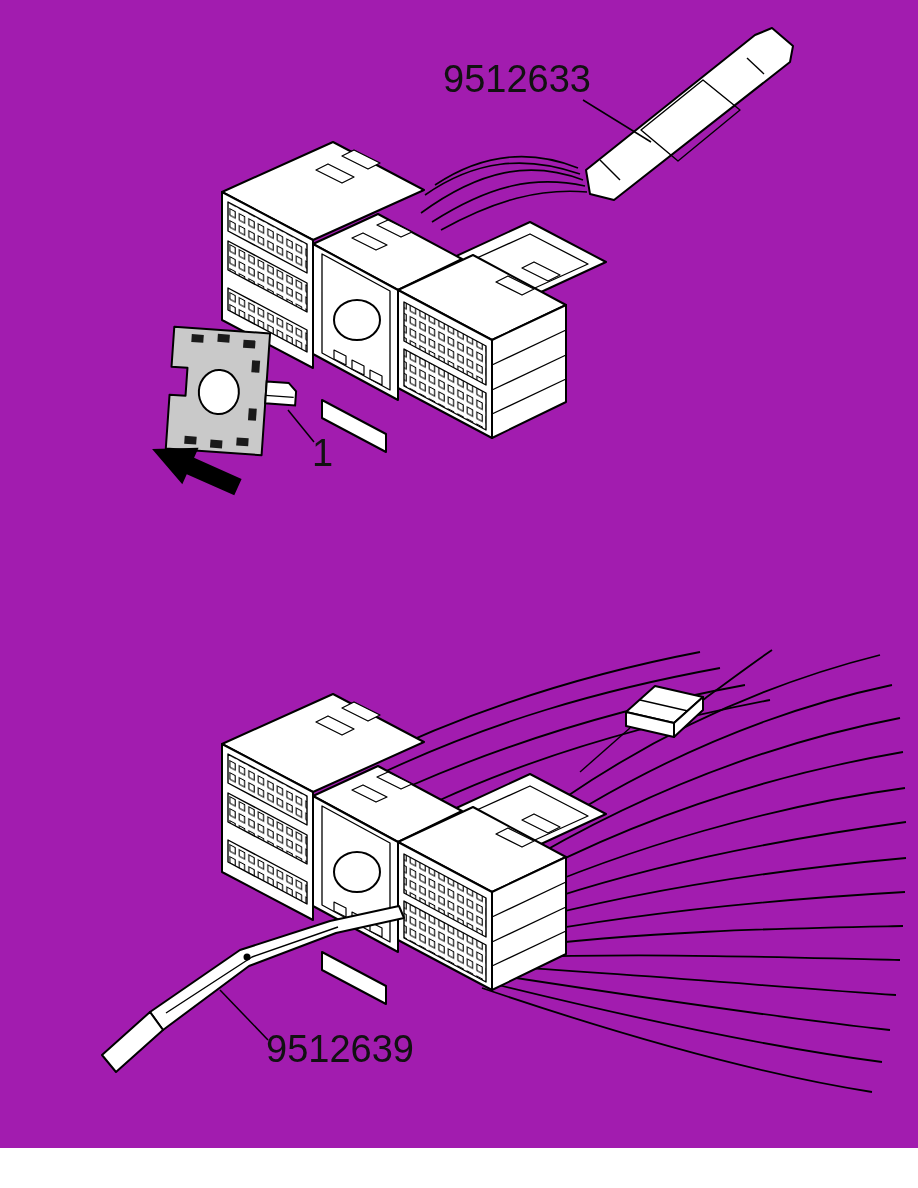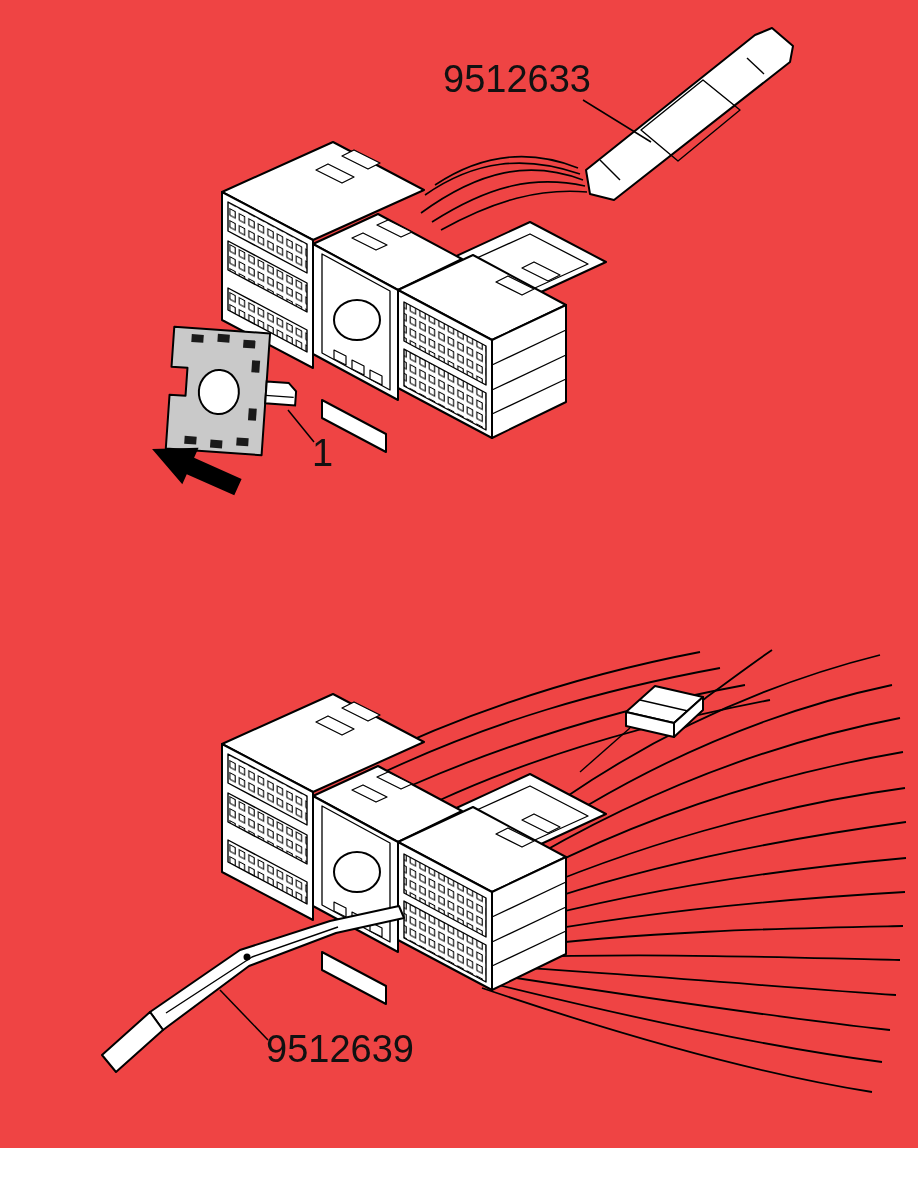--- a/index.html
+++ b/index.html
@@ -2,21 +2,21 @@
 <html><head>
 <meta charset="utf-8">
 <style>
   html,body{margin:0;padding:0;}
   body{
     width:918px;height:1188px;
     background:#ffffff;
     font-family:"Liberation Sans", sans-serif;
     overflow:hidden;
   }
-  .page{width:918px;height:1148px;position:relative;background:#ef4444;}
+  .page{width:918px;height:1148px;position:relative;background:#a21caf;}
   svg{display:block;}
   .part-label{
     font-family:"Liberation Sans", sans-serif;
     font-size:38px;
     fill:#111111;
   }
 </style>
 </head>
 <body>
 

